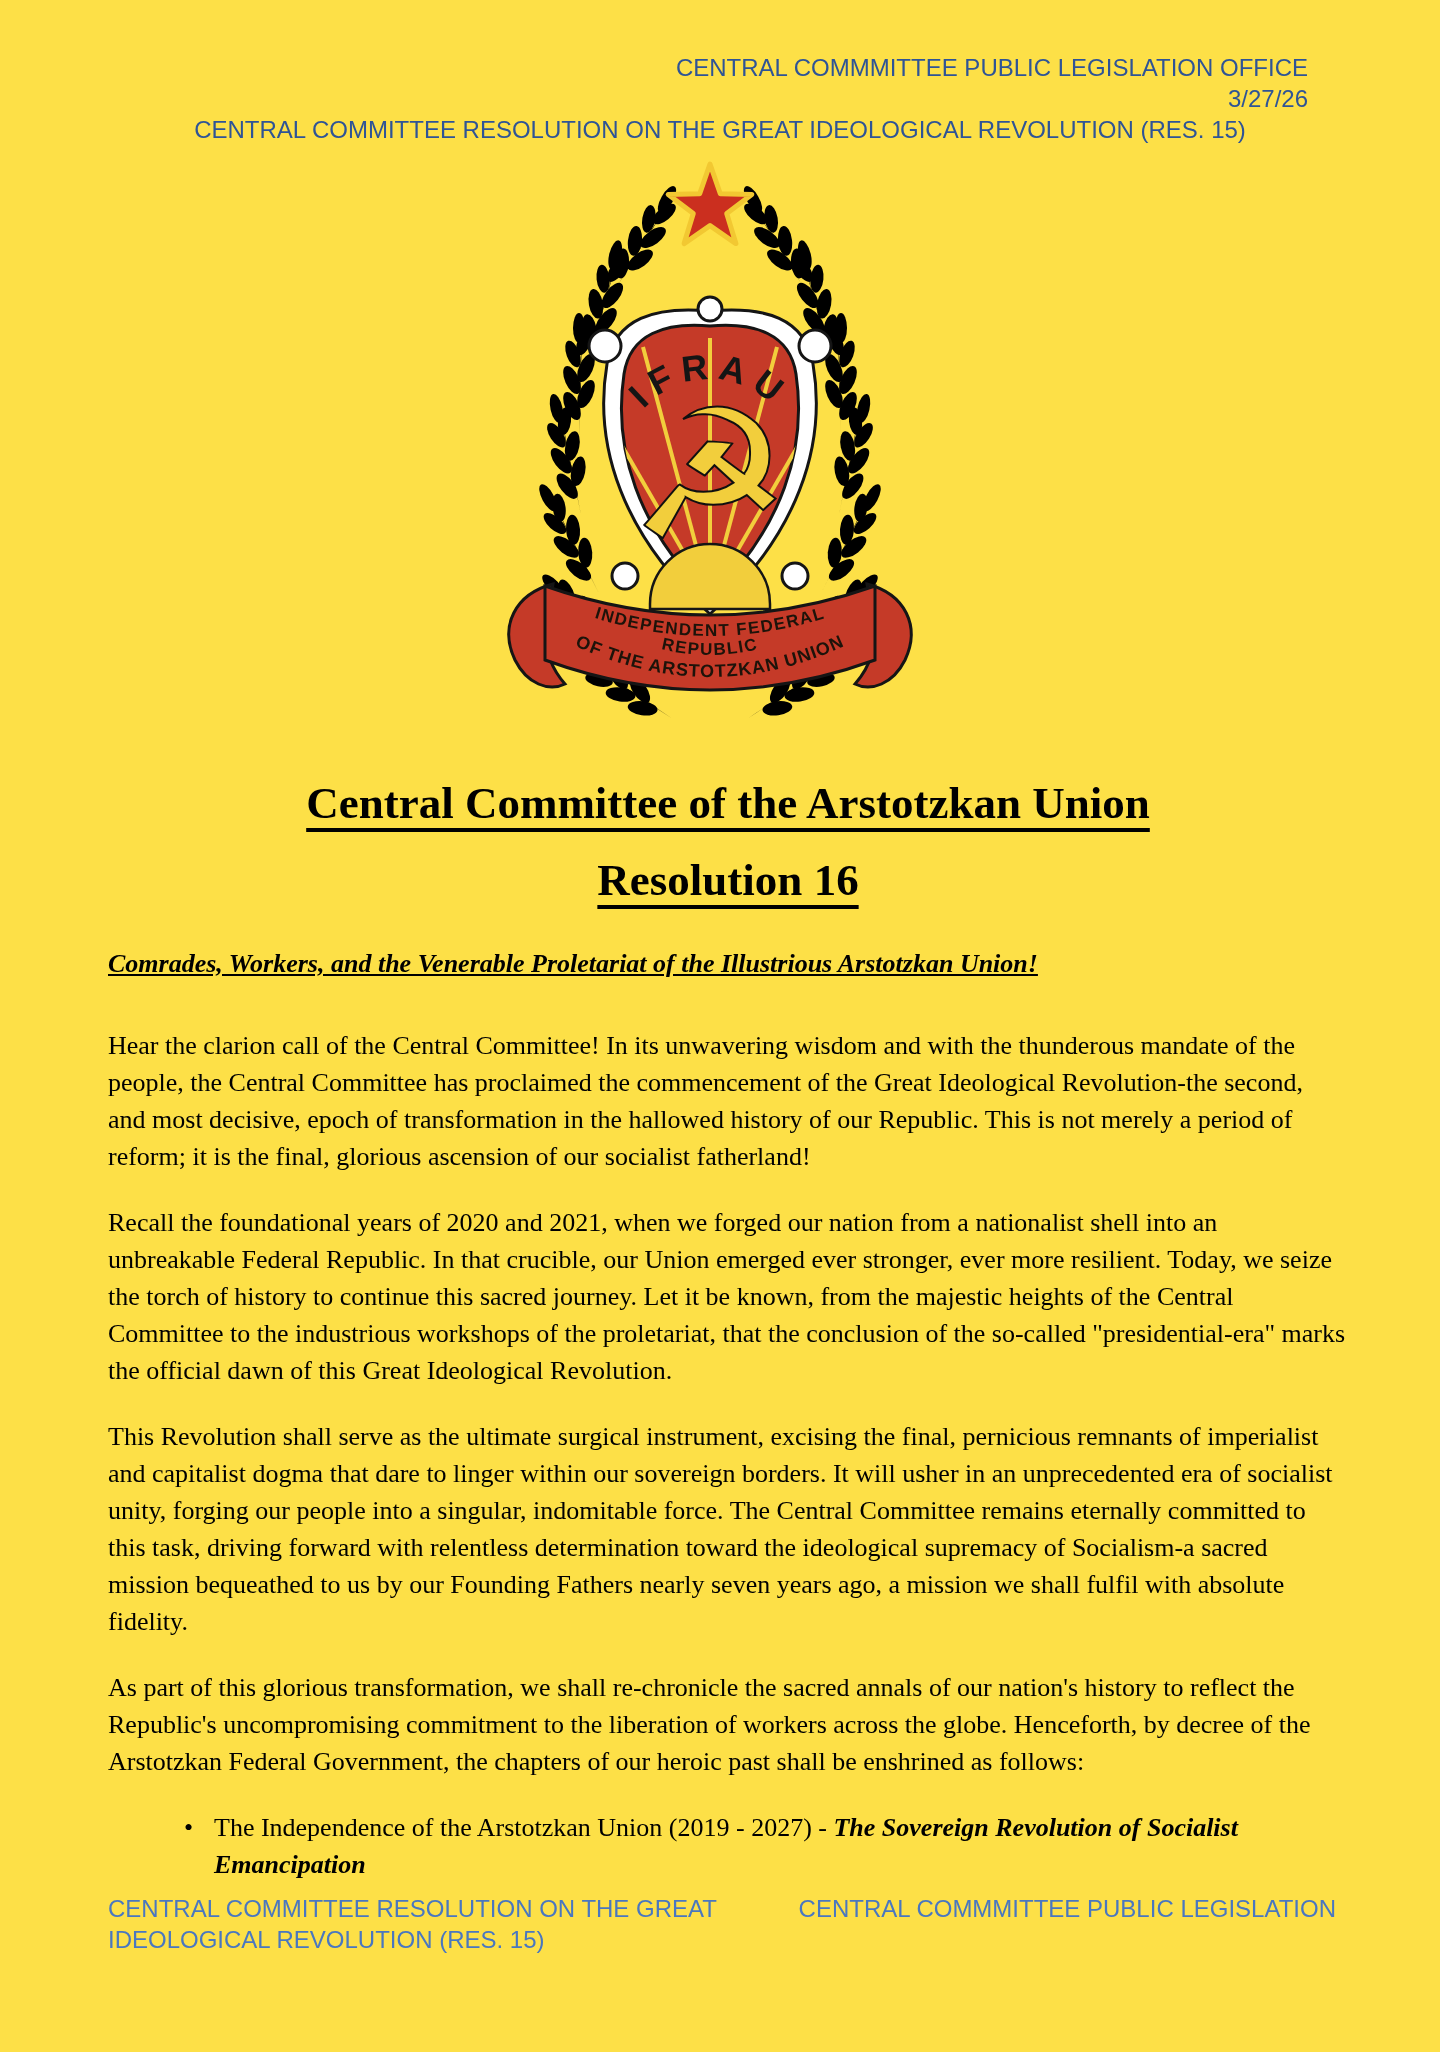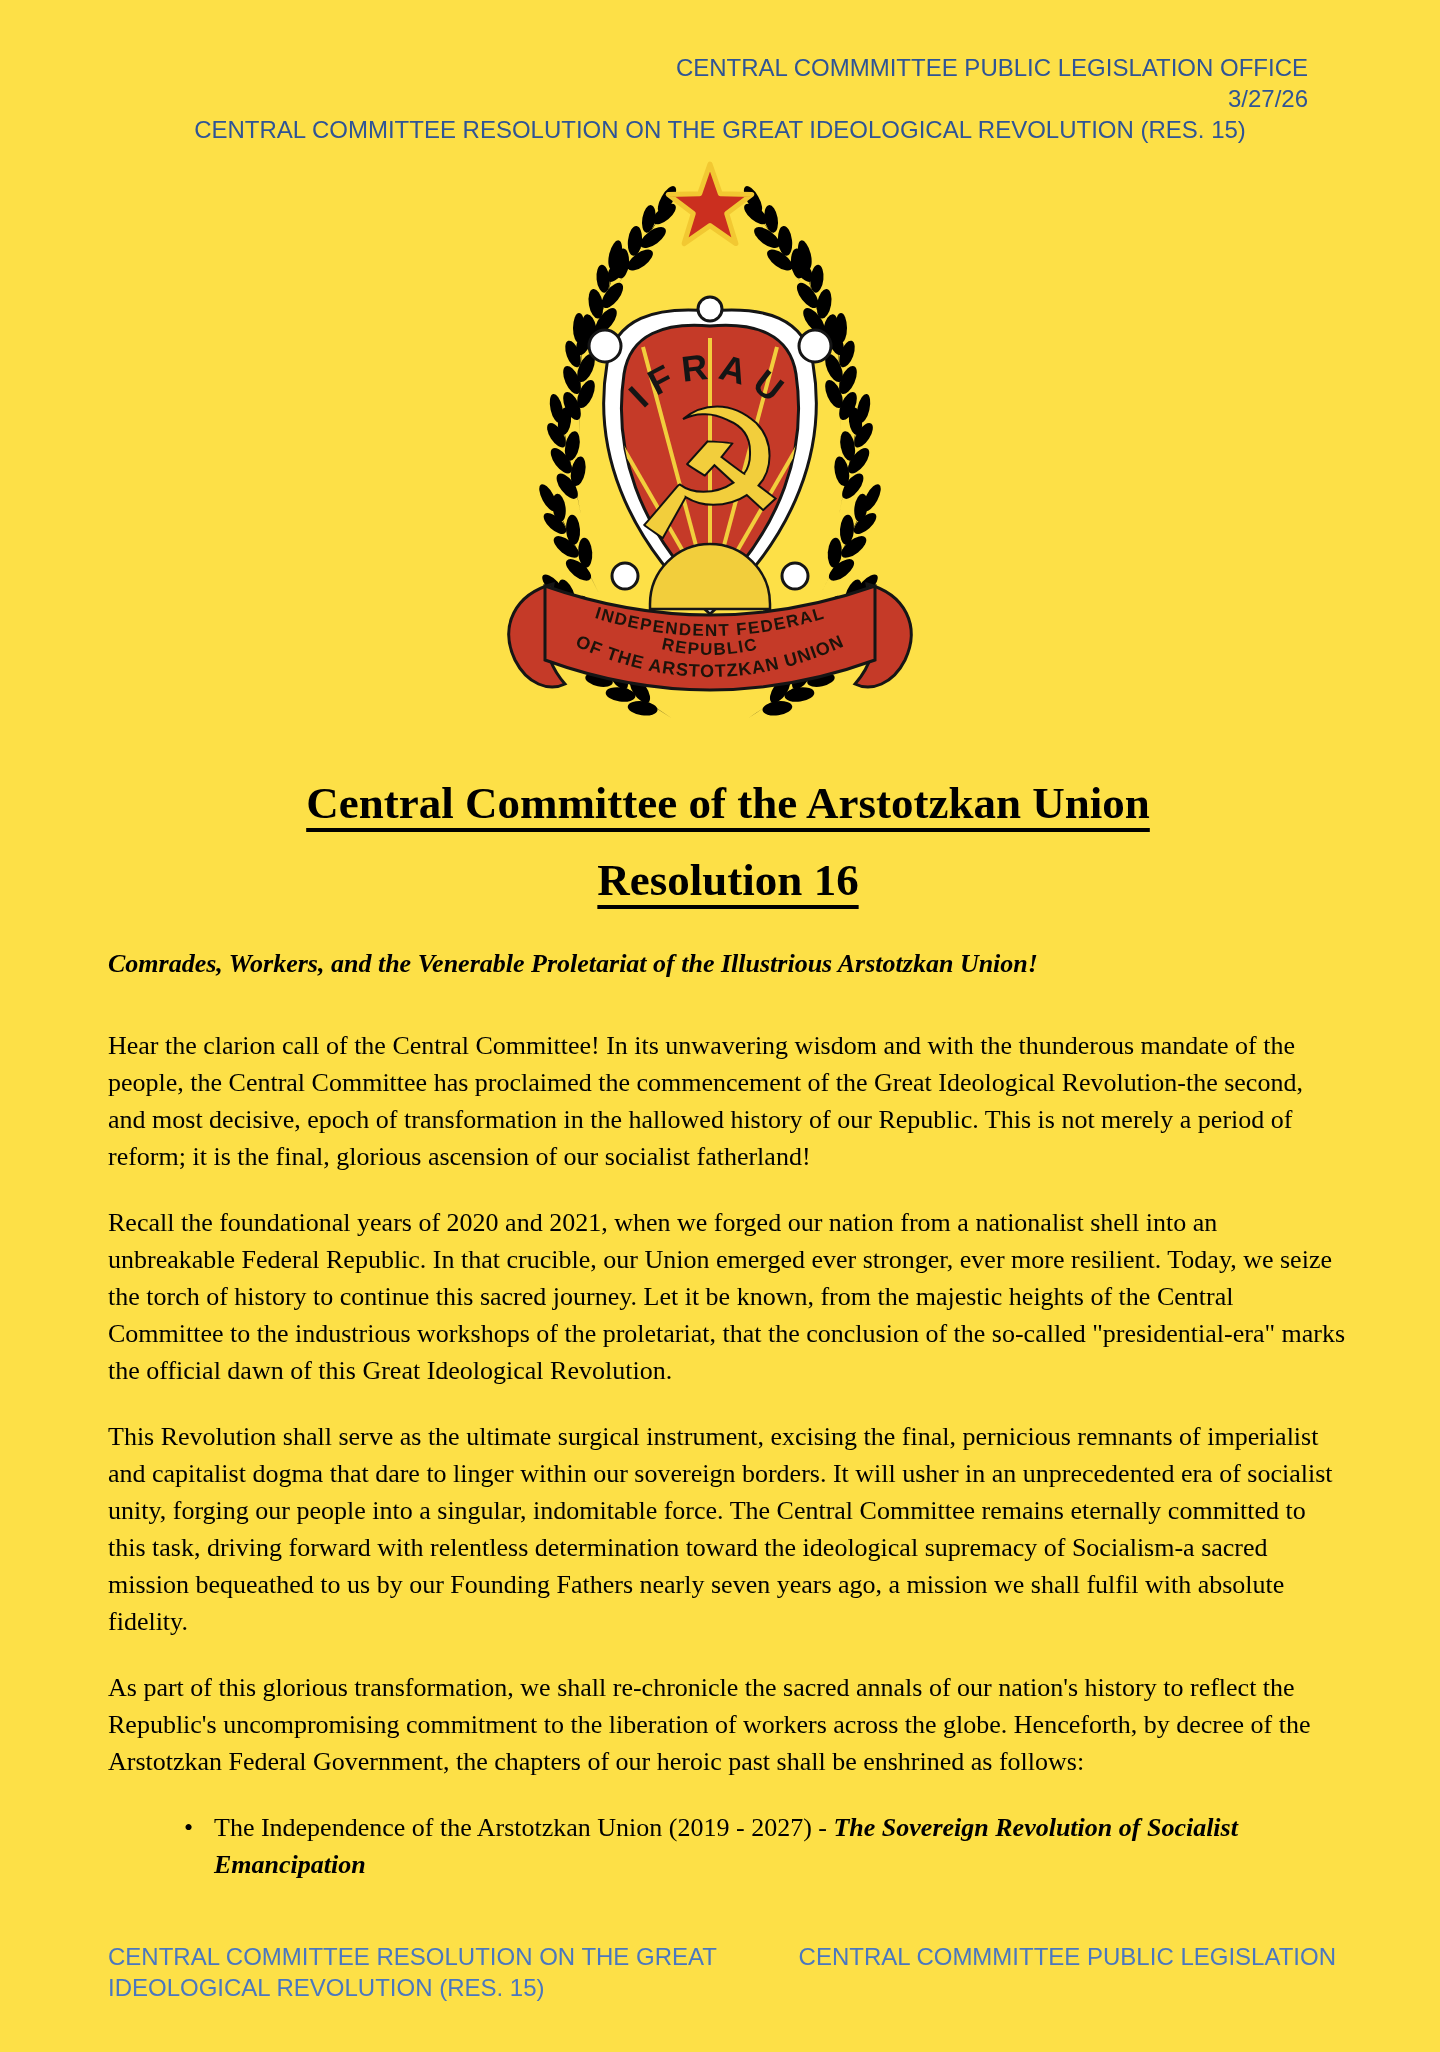--- a/index.html
+++ b/index.html
@@ -38,32 +38,32 @@
   .bt2{font-size:17px;letter-spacing:1.5px;}
   .bt3{font-size:18px;letter-spacing:1px;}
 
   
   .doc-title{position:absolute;top:765px;left:8px;width:1440px;text-align:center;
     font-weight:bold;font-size:45px;line-height:77px;}
   .doc-title .u{text-decoration:underline;text-decoration-thickness:4px;text-underline-offset:10px;}
 
   
   .salutation{position:absolute;top:945px;left:108px;width:1238px;
-    font-size:26px;line-height:37px;font-weight:bold;font-style:italic;}
+    font-size:26px;line-height:37px;font-weight:bold;font-style:italic;text-decoration:underline;}
   .body-copy{position:absolute;top:1015px;left:108px;width:1238px;font-size:26px;line-height:37px;}
   .body-copy p{margin:12px 0 29px 0;}
   .bullet-row{display:flex;margin-top:7px;}
   .bullet-glyph{width:30px;padding-left:0;margin-left:76px;flex:none;}
   .bullet-text{flex:1;}
   .bullet-em{font-weight:bold;font-style:italic;}
 
   
   .doc-footer{position:absolute;top:1893px;left:108px;right:104px;display:flex;
     justify-content:space-between;font-family:"Liberation Sans",sans-serif;
-    font-size:24px;line-height:31px;color:var(--footer-text);margin-top:48px;}
+    font-size:24px;line-height:31px;color:var(--footer-text);}
   .ftr-left{max-width:640px;text-align:left;}
   .ftr-right{max-width:600px;text-align:right;}
 </style>
 </head>
 <body>
 
 <div class="page">
 
   <div class="doc-header">
     <div class="hdr-right">CENTRAL COMMMITTEE PUBLIC LEGISLATION OFFICE</div>

